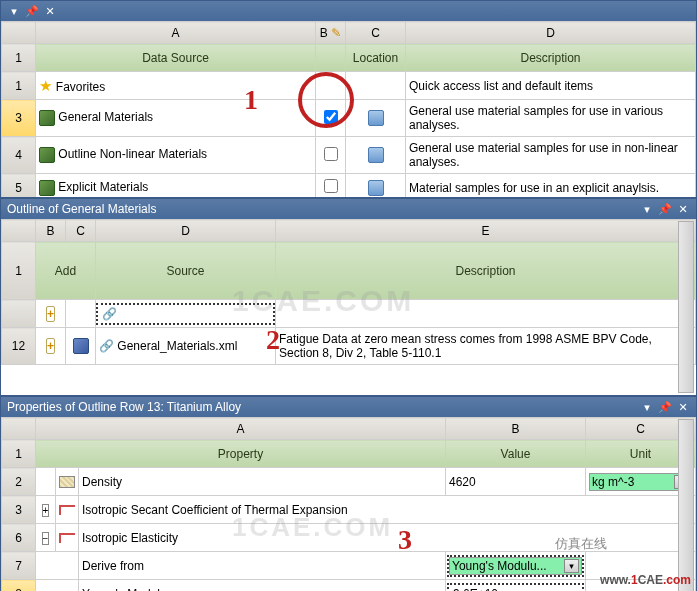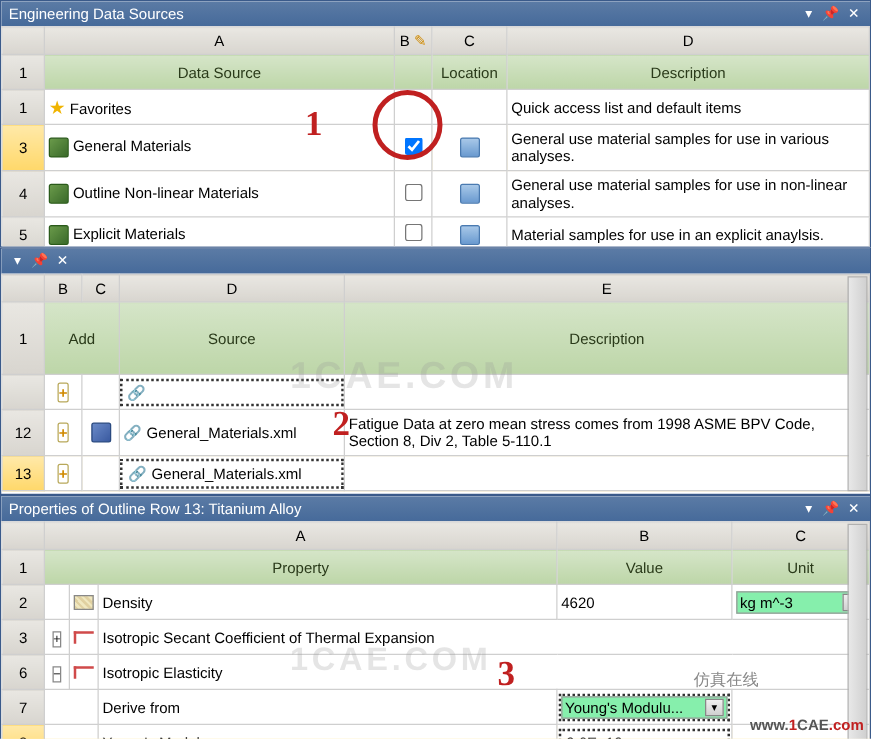--- a/index.html
+++ b/index.html
@@ -52,21 +52,20 @@
 .panel1 { height: 198px; overflow: hidden; position: relative; }
 .panel2 { height: 198px; overflow: hidden; position: relative; }
 .panel3 { height: 245px; overflow: hidden; position: relative; }
 .scroll-hint { position: absolute; right: 2px; top: 22px; bottom: 2px; width: 16px; background: linear-gradient(to right, #e8e8e8, #d0d0d0); border: 1px solid #b0b0b0; }
 </style>
 </head>
 <body>
 
 <div class="panel panel1">
   <div class="panel-header">
-    <span class="title">Engineering Data Sources</span>
     <span class="controls">
       <span class="ctrl">▾</span>
       <span class="ctrl">📌</span>
       <span class="ctrl">✕</span>
     </span>
   </div>
   <div class="grid">
     <table>
       <tbody>
           <tr>
@@ -116,20 +115,21 @@
         <td class="cell">Material samples for use in an explicit anaylsis.</td>
       </tr>
 
     </tbody>
       </table>
   </div>
 </div>
 
 <div class="panel panel2">
   <div class="panel-header">
+    <span class="title">Outline of General Materials</span>
     <span class="controls">
       <span class="ctrl">▾</span>
       <span class="ctrl">📌</span>
       <span class="ctrl">✕</span>
     </span>
   </div>
   <div class="grid">
     <table>
       <tbody>
           <tr>
@@ -153,29 +153,20 @@
               <div class="dotted-box" style="padding:2px 4px"><span class="icon-link">🔗</span></div>
             </td>
         <td class="cell"></td>
       </tr>
       <tr>
         <td class="row-head">12</td>
         <td class="icon-cell tall"><span class="icon-plus">+</span></td>
         <td class="icon-cell"><span class="icon icon-book blue"></span></td>
         <td class="cell"><span class="icon-link">🔗</span> <span>General_Materials.xml</span></td>
         <td class="cell">Fatigue Data at zero mean stress comes from 1998 ASME BPV Code, Section 8, Div 2, Table 5-110.1</td>
-      </tr>
-      <tr class="sel-row">
-        <td class="row-head">13</td>
-        <td class="icon-cell" style="background:#fff"><span class="icon-plus">+</span></td>
-        <td class="icon-cell" style="background:#fff"></td>
-        <td class="cell" style="background:#fff;padding:0">
-              <div class="dotted-box" style="padding:3px 5px"><span class="icon-link">🔗</span> <span>General_Materials.xml</span></div>
-            </td>
-        <td class="cell" style="background:#fff"></td>
       </tr>
     </tbody>
       </table>
   </div>
   <div class="scroll-hint"></div>
 </div>
 
 <div class="panel panel3">
   <div class="panel-header">
     <span class="title">Properties of Outline Row 13: Titanium Alloy</span>

